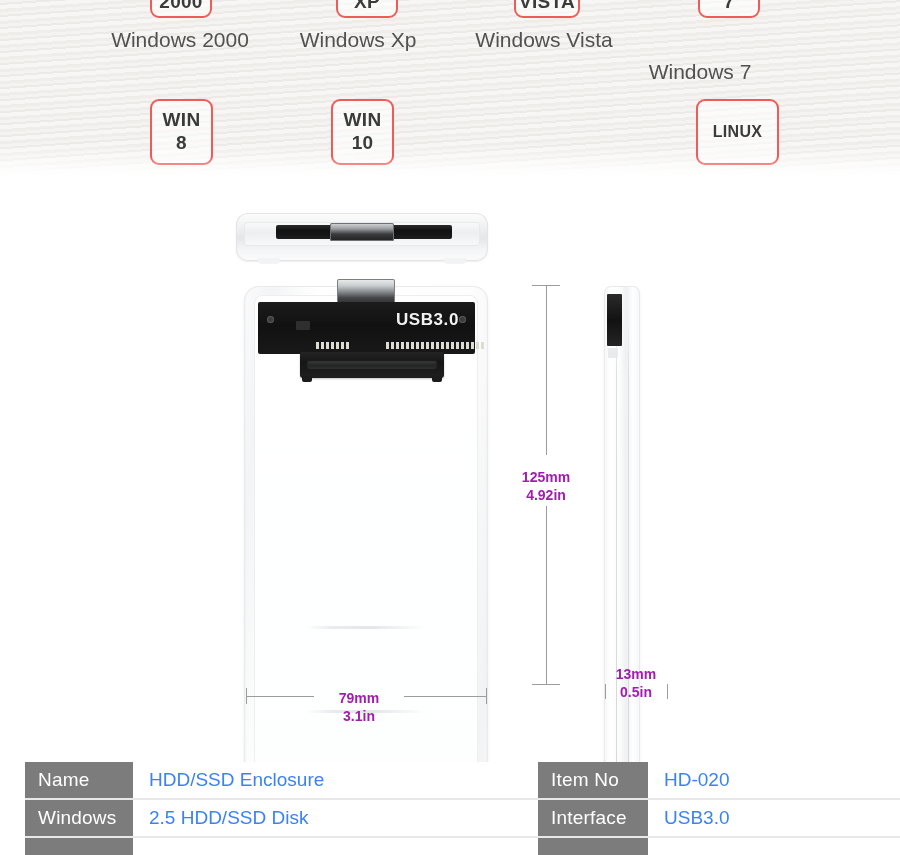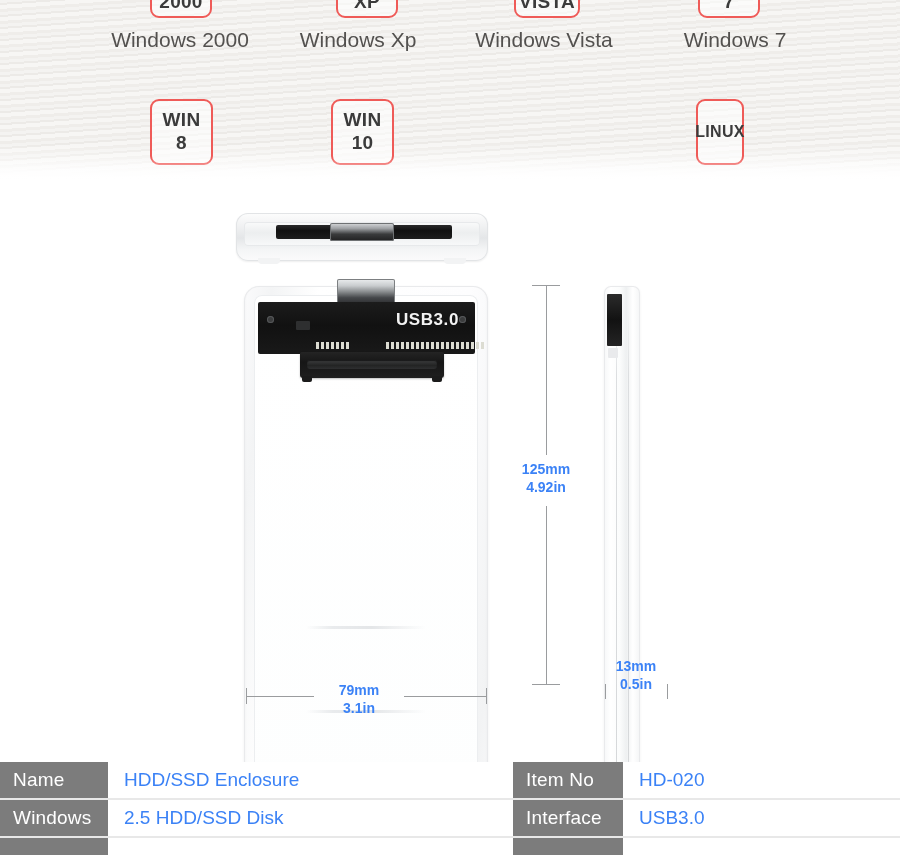--- a/index.html
+++ b/index.html
@@ -293,35 +293,37 @@
     background: #9a9c9e;
   }
   .dim-cap-v {
     position: absolute;
     width: 1px;
     background: #9a9c9e;
   }
   .dim-text {
     position: absolute;
     text-align: center;
-    color: #3b82f6;
+    color: #a21caf;
     font-size: 14px;
     font-weight: bold;
     line-height: 1.25;
     font-family: "Liberation Sans", sans-serif;
     white-space: nowrap;
+    margin-top: 8px;
   }
 
   
   #spec-table {
     position: absolute;
     left: 0; top: 762px;
     width: 900px;
     height: 93px;
     overflow: hidden;
+    padding-left: 25px;
   }
   .spec-row {
     position: relative;
     display: flex;
     height: 38px;
     background: #ffffff;
     border-bottom: 2px solid #e8e8e8;
   }
   .spec-cell-label {
     background: #7c7c7c;
@@ -364,31 +366,31 @@
     <div class="os-badge row-top" style="left:514px;width:66px;">
       <span class="line1">VISTA</span>
     </div>
     <div class="os-badge row-top" style="left:698px;width:62px;">
       <span class="line1">7</span>
     </div>
 
     <div class="os-label" style="left:80px;width:200px;">Windows 2000</div>
     <div class="os-label" style="left:268px;width:180px;">Windows Xp</div>
     <div class="os-label" style="left:449px;width:190px;">Windows Vista</div>
-    <div class="os-label" style="left:645px;width:180px;">Windows 7</div>
+    <div class="os-label" style="left:610px;width:180px;margin-top:32px;">Windows 7</div>
 
     <div class="os-badge row-bottom" style="left:150px;width:63px;">
       <span class="line1">WIN</span>
       <span class="line2">8</span>
     </div>
     <div class="os-badge row-bottom" style="left:331px;width:63px;">
       <span class="line1">WIN</span>
       <span class="line2">10</span>
     </div>
-    <div class="os-badge row-bottom" style="left:696px;width:48px;">
+    <div class="os-badge row-bottom" style="left:696px;width:83px;">
       <span class="line1" style="font-size:16px;">LINUX</span>
     </div>
   </div>
 
   <div id="product-area">
 
     <div id="enclosure-lid">
       <div class="lid-shell"></div>
       <div class="lid-inner"></div>
       <div class="lid-port-strip"></div>

